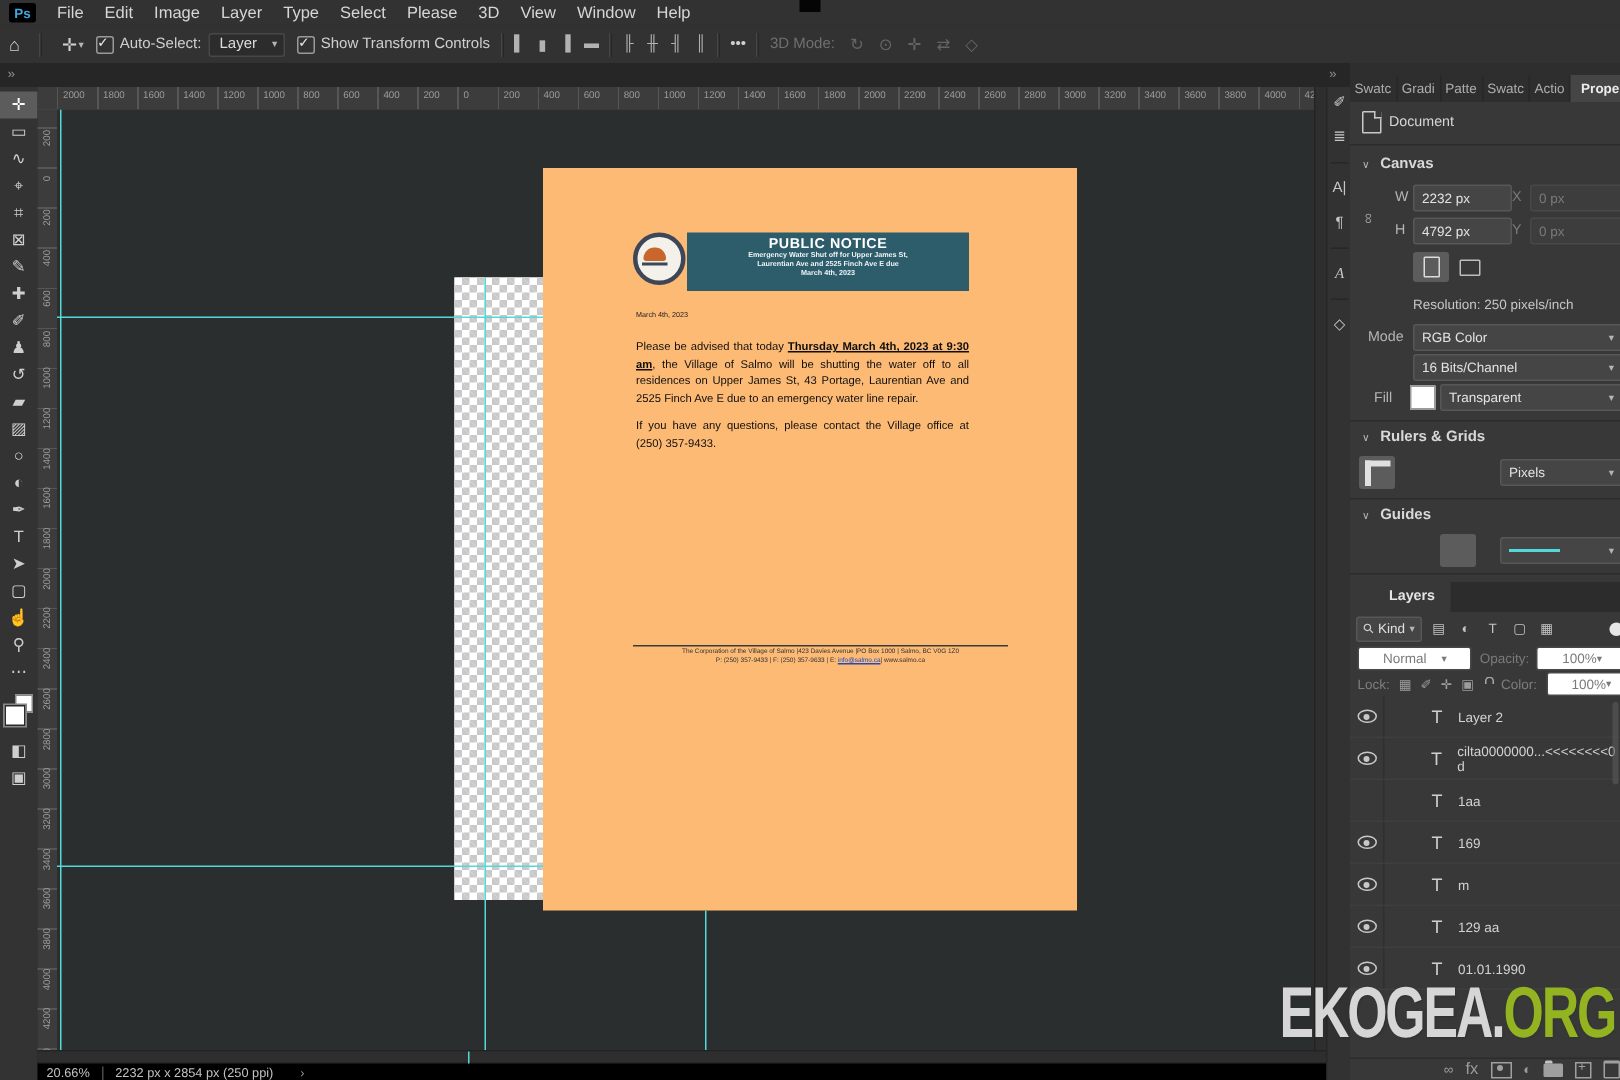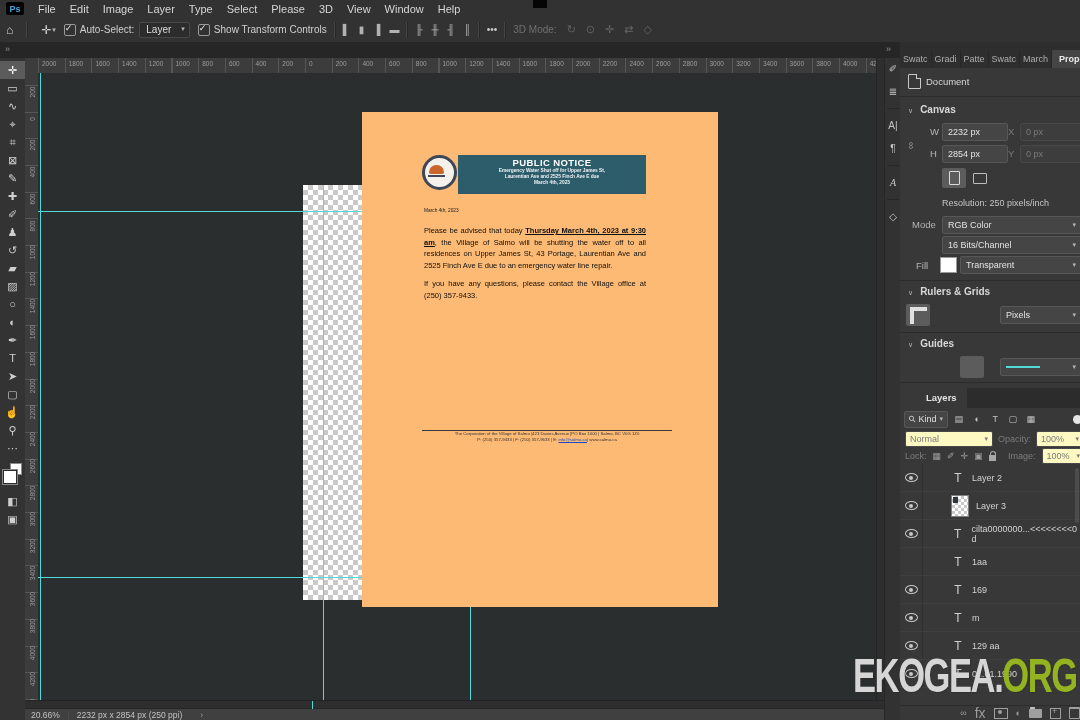--- a/index.html
+++ b/index.html
@@ -56,21 +56,21 @@
   .banner-sub{font-size:4.8px;font-weight:bold;line-height:6px;color:#eef4f6}
   .doc-date{position:absolute;left:62px;top:96px;font-size:4.8px;color:#222}
   .doc-body{position:absolute;left:62px;top:113px;width:222px;font-size:7.5px;line-height:11.6px;text-align:justify;color:#0f0f0f}
   .doc-body p{margin:0 0 7px 0}
   .bold-ul{font-weight:bold;text-decoration:underline}
   .doc-footer{position:absolute;left:60px;top:318px;width:250px;border-top:1px solid #3a3a3a;text-align:center;font-size:4.3px;line-height:6.3px;color:#333}
   .doc-link{color:#1f4bc2;text-decoration:underline}
   
   .vscroll{left:876px;top:58px;width:8px;height:650px;background:#2e2e2e;border-left:1px solid #242424}
   .hscroll{left:25px;top:700px;width:859px;height:8px;background:#2e2e2e;border-top:1px solid #242424}
-  .statusbar{left:25px;top:708px;width:859px;height:12px;background:#404040;border-top:1px solid #262626;font-size:8.5px;color:#c2c2c2;display:flex;align-items:center}
+  .statusbar{left:25px;top:708px;width:859px;height:12px;background:#000000;border-top:1px solid #262626;font-size:8.5px;color:#c2c2c2;display:flex;align-items:center}
   .sb-zoom{margin-left:6px}
   .sb-div{width:1px;height:9px;background:#4a4a4a;margin:0 8px}
   .sb-chev{margin-left:18px;color:#9a9a9a}
   
   .sidecol{left:884px;top:58px;width:16px;height:662px;background:#323232;border-left:1px solid #272727;display:flex;flex-direction:column;align-items:center;padding-top:4px;gap:10px}
   .side-ic{font-size:10px;color:#c6c6c6;height:13px;line-height:13px}
   .side-div{width:12px;height:1px;background:#272727}
   .collapse-chev{left:886px;top:44px;font-size:9px;color:#8f8f8f}
   
   .rightpanel{left:900px;top:42px;width:180px;height:678px;background:#2e2e2e}
@@ -100,21 +100,21 @@
   .layers{position:absolute;left:0;top:346px;width:180px;height:332px;background:#383838;overflow:hidden}
   .lp-tabrow{position:absolute;left:16px;top:0;width:180px;height:20px;background:#2c2c2c}
   .lp-tab{position:absolute;left:0;top:0;height:20px;background:#383838;color:#e4e4e4;font-size:9.5px;font-weight:bold;padding:4px 10px}
   .lp-menu{position:absolute;right:5px;top:4px;color:#bdbdbd;font-size:10px}
   .filt-row{position:absolute;left:0;top:20px;width:180px;height:22px;display:flex;align-items:center;padding:0 4px;gap:4px}
   .kind-dd{background:#454545;border:1px solid #575757;border-radius:2px;height:15px;display:flex;align-items:center;gap:3px;font-size:9px;color:#e0e0e0;padding:0 4px}
   .search-ic{display:inline-block;transform:rotate(-45deg);font-size:9px;color:#cfcfcf}
   .filt-ic{font-size:9px;color:#c3c3c3;width:14px;text-align:center}
   .filt-toggle{width:9px;height:9px;border-radius:50%;background:#e6e6e6;margin-left:auto;margin-right:2px}
   .blend-row{position:absolute;left:0;top:42px;width:180px;height:18px;display:flex;align-items:center;padding:0 5px;gap:5px}
-  .dd-gray{background:#fef9c3;border:1px solid #484848;border-radius:2px;height:14px;font-size:9px;color:#7a7a7a;display:flex;align-items:center;justify-content:space-between;padding:0 4px}
+  .dd-gray{background:#ffffff;border:1px solid #484848;border-radius:2px;height:14px;font-size:9px;color:#7a7a7a;display:flex;align-items:center;justify-content:space-between;padding:0 16px}
   .lock-row{position:absolute;left:0;top:60px;width:180px;height:16px;display:flex;align-items:center;padding:0 5px;gap:6px;font-size:9px;color:#7e7e7e}
   .lock-ics{display:flex;gap:6px;color:#9d9d9d;font-size:9px;align-items:center}
   .lock-ic{width:8px;height:6px;background:#a8a8a8;display:inline-block;position:relative;margin-top:4px}
   .lock-ic:before{content:"";position:absolute;top:-4px;left:1px;width:4px;height:4px;border:1px solid #a8a8a8;border-bottom:none;border-radius:3px 3px 0 0}
   .layer-list{position:absolute;left:0;top:76px;width:180px;height:256px;overflow:hidden}
   .layer-row{position:relative;width:180px;height:27px;border-bottom:1px solid #3e3e3e;display:flex;align-items:center}
   .eye-cell{width:22px;height:27px;border-right:1px solid #2f2f2f;display:flex;align-items:center;justify-content:center;flex:none}
   .eye{position:relative;width:13px;height:9px;display:inline-block}
   .eye:before{content:"";position:absolute;left:0;top:0;width:11px;height:7px;border:1px solid #c8c8c8;border-radius:50%}
   .eye:after{content:"";position:absolute;left:4.5px;top:2.5px;width:4px;height:4px;border-radius:50%;background:#c8c8c8}
@@ -127,21 +127,21 @@
     background-image:linear-gradient(45deg,#c9c9c9 25%,transparent 25%,transparent 75%,#c9c9c9 75%),
                      linear-gradient(45deg,#c9c9c9 25%,#ffffff 25%,#ffffff 75%,#c9c9c9 75%);
     background-position:0 0,3px 3px;background-size:6px 6px}
   .thumb-checker:after{content:"";position:absolute;left:1px;top:1px;width:5px;height:6px;background:#33373c}
   .lp-footer{position:absolute;left:0;top:332px;width:180px;height:14px;border-top:1px solid #2c2c2c;display:flex;align-items:center;justify-content:flex-end;gap:8px;padding-right:8px;color:#9b9b9b;font-size:9px;margin-top:-14px;top:auto;bottom:0;background:#383838}
   .mask-ic{width:12px;height:9px;border:1px solid #9f9f9f;display:inline-block;position:relative}
   .mask-ic:before{content:"";position:absolute;left:3px;top:1.5px;width:4px;height:4px;border-radius:50%;background:#9f9f9f}
   .new-ic{width:9px;height:9px;border:1px solid #9f9f9f;display:inline-block;position:relative}
   .new-ic:before{content:"+";position:absolute;left:1px;top:-3px;font-size:9px;color:#9f9f9f}
   .trash-ic{width:9px;height:9px;border:1px solid #9f9f9f;border-top:2px solid #9f9f9f;border-radius:1px;display:inline-block}
-  .fx-ic{font-size:14px}
+  .fx-ic{font-size:11px}
   .lp-scroll{position:absolute;right:1px;top:80px;width:4px;height:55px;background:#5a5a5a;border-radius:2px;opacity:.6}
   
   .watermark{left:853px;top:648px;font-size:48px;font-weight:bold;letter-spacing:-2px;z-index:50;transform:scaleX(.72);transform-origin:left;white-space:nowrap}
   .wm-gray{color:#d6d6d6;text-shadow:1px 1px 1px rgba(45,45,45,.75)}
   .wm-green{color:#94b320;text-shadow:1px 1px 1px rgba(45,45,45,.5)}
 </style>
 </head>
 <body>
 
 <div class="abs menubar">
@@ -326,39 +326,39 @@
     <span class="side-ic">A|</span>
     <span class="side-ic">¶</span>
     <span class="side-div"></span>
     <span class="side-ic" style="font-style: italic; font-family: &quot;Liberation Serif&quot;, serif;">A</span>
     <span class="side-div"></span>
     <span class="side-ic">◇</span>
   </div>
 
 <div class="abs rightpanel">
   <div class="panel-tabs">
-    <span style="display:contents"><span class="ptab">Swatc</span><span class="ptab">Gradi</span><span class="ptab">Patte</span><span class="ptab">Swatc</span><span class="ptab">March</span></span>
+    <span style="display:contents"><span class="ptab">Swatc</span><span class="ptab">Gradi</span><span class="ptab">Patte</span><span class="ptab">Swatc</span><span class="ptab">Actio</span></span>
     <span class="ptab active">Properties</span>
 
   </div>
 
   <div class="props">
     <span class="abs" style="left:8px;top:6px"><span class="doc-icon"></span></span>
     <span class="abs lbl" style="left:26px;top:8px;color:#d6d6d6">Document</span>
     <div class="pdvd" style="top:28px"></div>
 
     <div class="sect" style="left:8px;top:36px"><span class="chev">∨</span><span>Canvas</span></div>
 
     <span class="abs link8" style="left:8px;top:72px">∞</span>
     <span class="abs lbl" style="left:30px;top:58px">W</span>
     <div class="fld" style="left:42px;top:55px;width:54px">2232 px</div>
     <span class="abs lbl" style="left:108px;top:58px;color:#7a7a7a">X</span>
     <div class="fld gray" style="left:120px;top:55px;width:50px">0 px</div>
     <span class="abs lbl" style="left:30px;top:80px">H</span>
-    <div class="fld" style="left:42px;top:77px;width:54px">2854 px</div>
+    <div class="fld" style="left:42px;top:77px;width:54px">4792 px</div>
     <span class="abs lbl" style="left:108px;top:80px;color:#7a7a7a">Y</span>
     <div class="fld gray" style="left:120px;top:77px;width:50px">0 px</div>
 
     <div class="orient active" style="left:42px;top:100px">
         <span class="pbox"></span>
       </div>
     <div class="orient" style="left:68px;top:100px">
         <span class="lbox"></span>
       </div>
 
@@ -434,43 +434,34 @@
     </div>
     <div class="lock-row">
       <span>Lock:</span>
       <span class="lock-ics">
           <span class="">▦</span>
           <span class="">✐</span>
           <span class="">✛</span>
           <span class="">▣</span>
         </span>
       <span class="lock-ic"></span>
-      <span style="margin-left:6px">Image:</span>
+      <span style="margin-left:6px">Color:</span>
       <span class="dd-gray" style="width:36px">
           <span>100%</span>
           <span class="dd-arrow" style="color:#7a7a7a">▾</span>
         </span>
     </div>
     <div class="layer-list">
         <div class="layer-row">
           <span class="eye-cell">
             <span class="eye"></span>
           </span>
           <div class="lay-content" style="padding-left: 28px;">
             <span class="t-ic">T</span>
             <span>Layer 2</span>
-          </div>
-        </div>
-        <div class="layer-row">
-          <span class="eye-cell">
-            <span class="eye"></span>
-          </span>
-          <div class="lay-content" style="padding-left: 28px;">
-            <span class="thumb-checker"></span>
-            <span>Layer 3</span>
           </div>
         </div>
         <div class="layer-row">
           <span class="eye-cell">
             <span class="eye"></span>
           </span>
           <div class="lay-content" style="padding-left: 28px;">
             <span class="t-ic">T</span>
             <span>cilta0000000...&lt;&lt;&lt;&lt;&lt;&lt;&lt;&lt;0 d</span>
           </div>

